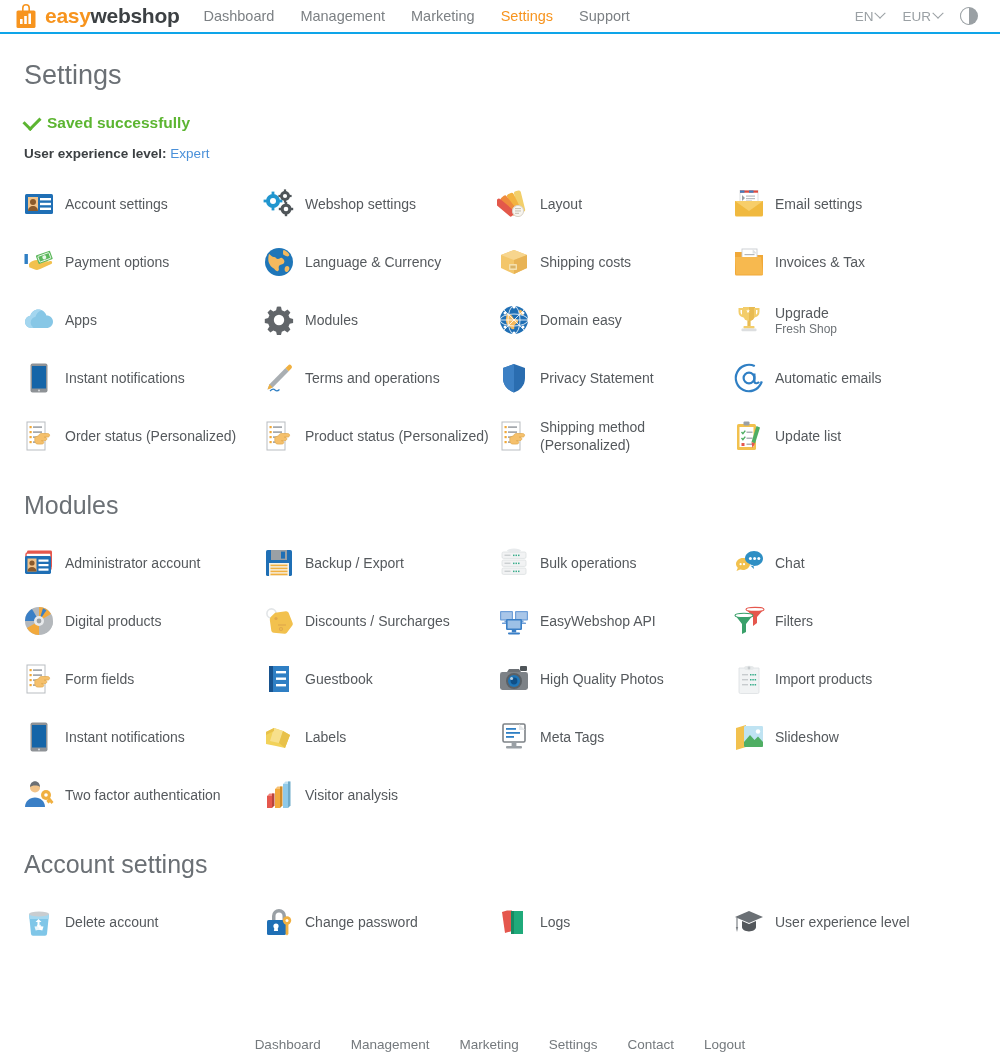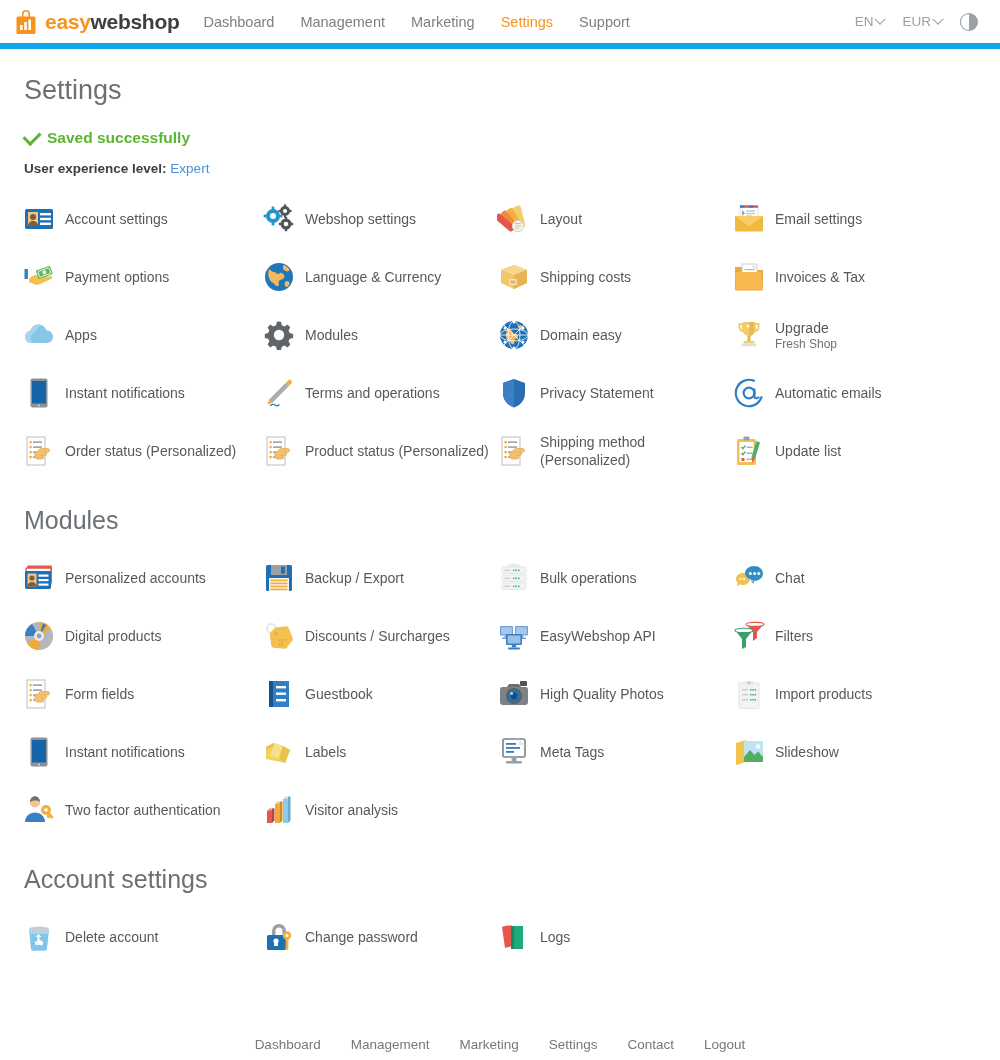--- a/index.html
+++ b/index.html
@@ -11,23 +11,23 @@
     width: 1000px;
     height: 1060px;
     font-family: "Liberation Sans", sans-serif;
     color: #555a5e;
     overflow: hidden;
     position: relative;
   }
 
   
   .topbar {
-    height: 49px;
+    height: 34px;
     box-sizing: border-box;
-    border-bottom: 6px solid #0ea5e9;
+    border-bottom: 2px solid #0ea5e9;
     display: flex;
     align-items: center;
     padding: 0 22px 0 14px;
   }
   .brand {
     display: flex;
     align-items: center;
     gap: 7px;
     margin-right: 24px;
     text-decoration: none;
@@ -591,21 +591,21 @@
             <rect x="5.5" y="12.5" width="9" height="13" fill="#f2c48a"></rect>
             <circle cx="10" cy="17" r="2.6" fill="#8a5a2b"></circle>
             <path d="M5.5 25.5c0-2.6 2-4.4 4.5-4.4s4.5 1.8 4.5 4.4z" fill="#8a5a2b"></path>
             <g fill="#ffffff">
               <rect x="16.5" y="13.5" width="10" height="2.2"></rect>
               <rect x="16.5" y="18" width="10" height="2.2"></rect>
               <rect x="16.5" y="22.5" width="10" height="2.2"></rect>
             </g>
           </svg>
         </span>
-        <span class="lblwrap"><span class="lbl">Personalized accounts</span></span>
+        <span class="lblwrap"><span class="lbl">Administrator account</span></span>
       </a>
       <a class="tile" href="#">
         <span class="ic">
           <svg viewBox="0 0 34 34">
             <rect x="4" y="4" width="26" height="26" rx="1.6" fill="#1f6fb5"></rect>
             <rect x="9" y="4" width="16" height="10" fill="#9aa0a5"></rect>
             <rect x="19" y="5.6" width="4" height="7" fill="#1f6fb5"></rect>
             <rect x="7" y="17" width="20" height="13" fill="#f7f2e6"></rect>
             <g fill="#f0b040">
               <rect x="8.5" y="18.6" width="17" height="1.6"></rect>
@@ -911,20 +911,31 @@
           <svg viewBox="0 0 34 34">
             <path d="M5 7l5-1.5 3 21L8 28z" fill="#e5574d"></path>
             <path d="M10 5.5h5v21h-5z" fill="#e5574d"></path>
             <rect x="12" y="5" width="6" height="23" fill="#f2c14e" opacity="0"></rect>
             <path d="M14 6h12v23H14z" fill="#1faa7a"></path>
             <path d="M14 6h3v23h-3z" fill="#178a63"></path>
           </svg>
         </span>
         <span class="lblwrap"><span class="lbl">Logs</span></span>
       </a>
+      <a class="tile" href="#">
+        <span class="ic">
+          <svg viewBox="0 0 34 34">
+            <path d="M17 6L3 12l14 6 14-6z" fill="#6b7075"></path>
+            <path d="M10 16v6c0 2.6 3.2 4.4 7 4.4s7-1.8 7-4.4v-6l-7 3z" fill="#54585c"></path>
+            <path d="M5 12.8v9.2" stroke="#7d8287" stroke-width="1.2"></path>
+            <path d="M3.8 22h2.4l-1.2 5z" fill="#7d8287"></path>
+          </svg>
+        </span>
+        <span class="lblwrap"><span class="lbl">User experience level</span></span>
+      </a>
     </div>
 </div>
 
 <div class="footer">
   <a href="#">Dashboard</a>
   <a href="#">Management</a>
   <a href="#">Marketing</a>
   <a href="#">Settings</a>
   <a href="#">Contact</a>
   <a href="#">Logout</a>

